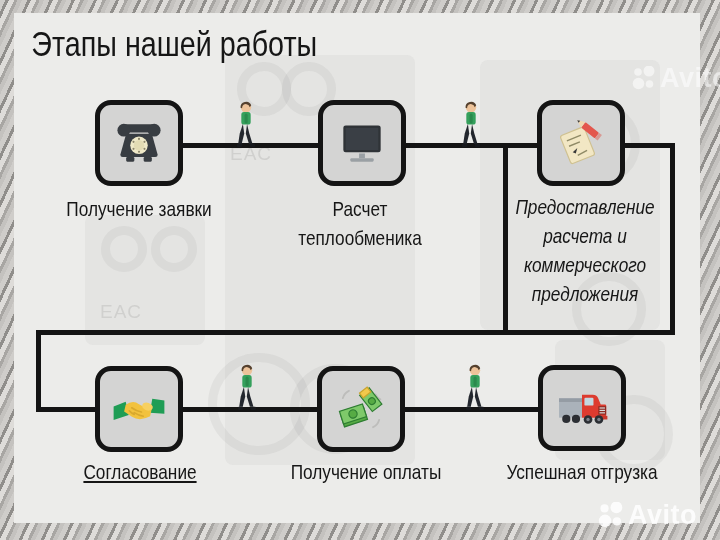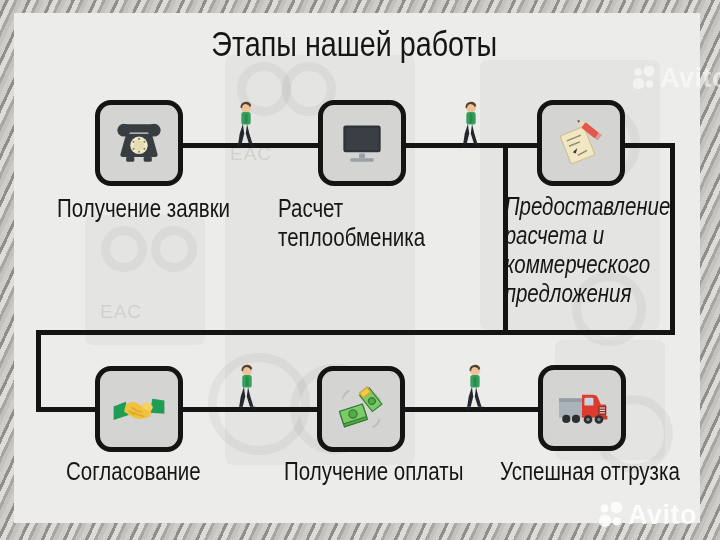--- a/index.html
+++ b/index.html
@@ -13,31 +13,31 @@
   .panel{
     position:absolute;left:14px;top:13px;width:686px;height:510px;
     background:#ececea;
   }
   
   .ghost{position:absolute;opacity:0.05;background:#555;border-radius:8px;}
   .ghost-ring{position:absolute;border:9px solid #666;border-radius:50%;opacity:0.08;background:transparent;}
   .ghost-text{position:absolute;opacity:0.12;color:#444;font-size:19px;font-weight:normal;letter-spacing:1px;}
   .cond{display:inline-block;transform:scaleX(0.82);transform-origin:50% 50%;white-space:nowrap;}
   .title{
-    position:absolute;left:0;top:24px;width:708px;text-align:center;
+    position:absolute;left:0;top:24px;width:708px;
     font-size:35px;color:#161616;
   }
   .fl{position:absolute;background:#141414;}
   .frame{position:absolute;border:5px solid #141414;}
   .stepbox{
     position:absolute;width:88px;height:86px;box-sizing:border-box;
     border:5px solid #141414;border-radius:16px;background:#d4d4d3;
     display:flex;align-items:center;justify-content:center;
   }
-  .lbl{position:absolute;text-align:left;font-size:25px;color:#161616;line-height:29px;}
+  .lbl{position:absolute;text-align:center;font-size:21px;color:#161616;line-height:29px;}
   .lbl .ln{display:block;transform:scaleX(0.82);transform-origin:50% 50%;white-space:nowrap;}
   .walker{position:absolute;width:26px;height:50px;}
   .wm{position:absolute;display:flex;align-items:center;gap:4px;}
   .wm-text{font-weight:bold;font-size:27px;letter-spacing:0.5px;}
   .wm-br{color:rgba(255,255,255,0.85);}
   .wm-tr{color:rgba(255,255,255,0.55);}
 </style>
 </head>
 <body>
 
@@ -207,21 +207,21 @@
 <div class="lbl" style="left:260px;top:194px;width:200px;">
   <span class="ln">Расчет</span>
   <span class="ln">теплообменика</span>
 </div>
 <div class="lbl" style="left:487px;top:192px;width:196px;font-style:italic;">
   <span class="ln">Предоставление</span>
   <span class="ln">расчета и</span>
   <span class="ln">коммерческого</span>
   <span class="ln">предложения</span>
 </div>
-<div class="lbl" style="left:48px;top:457px;width:200px;">
+<div class="lbl" style="left:40px;top:457px;width:200px;text-decoration:underline;">
   <span class="ln">Согласование</span>
 </div>
 <div class="lbl" style="left:266px;top:457px;width:200px;">
   <span class="ln">Получение оплаты</span>
 </div>
 <div class="lbl" style="left:482px;top:457px;width:200px;">
   <span class="ln">Успешная отгрузка</span>
 </div>
 
 <div class="wm wm-tr" style="left:632px;top:63px;">

